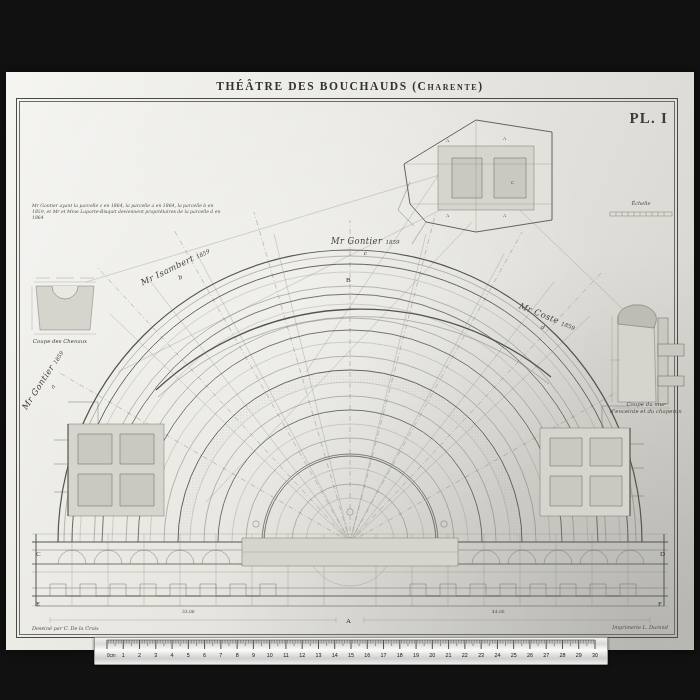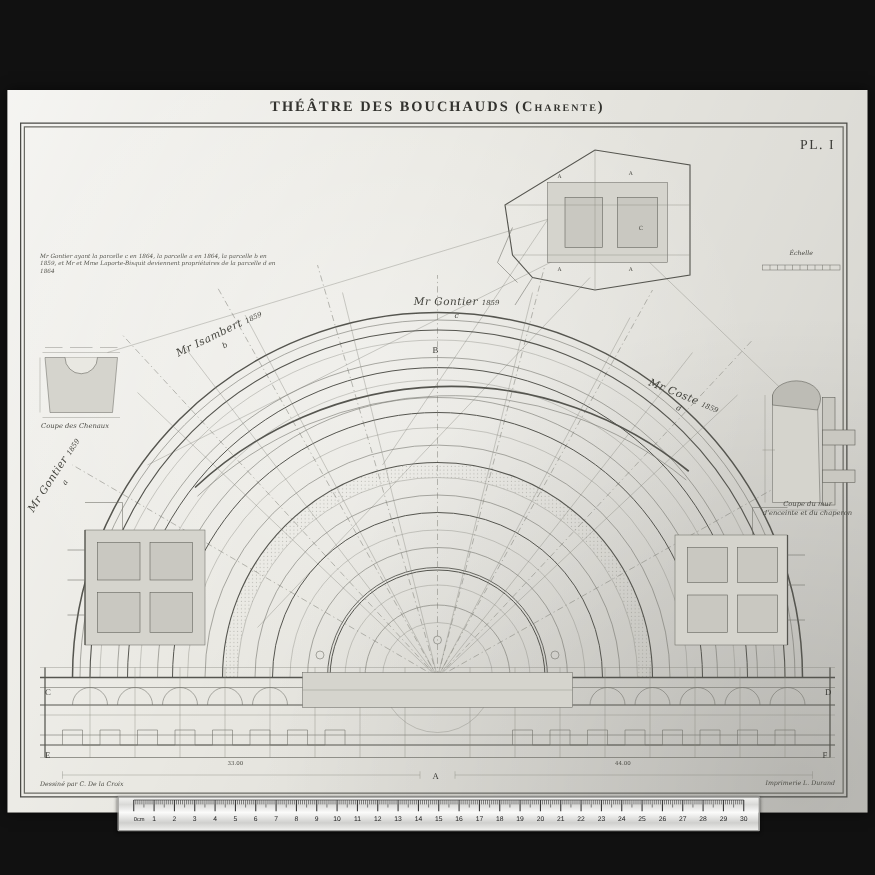--- a/index.html
+++ b/index.html
@@ -22,22 +22,22 @@
                     radial-gradient(ellipse at 92% 96%,rgba(0,0,0,.14) 0%,rgba(0,0,0,0) 48%);}
 
   
   #frame{position:absolute;left:10px;top:26px;width:660px;height:538px;
          border:1.1px solid #4a4a46;}
   #frame2{position:absolute;left:13px;top:29px;width:654px;height:532px;
          border:0.5px solid #6c6c66;}
   #plate-title{position:absolute;left:0;right:0;top:8px;text-align:center;
         font-size:11.5px;letter-spacing:1.6px;color:#32322e;
         font-variant:small-caps;font-weight:600;}
-  #plate-no{position:absolute;right:26px;top:38px;font-size:11px;
-        letter-spacing:1.2px;color:#3c3c38;}
+  #plate-no{position:absolute;right:26px;top:38px;font-size:15px;
+        letter-spacing:1.2px;color:#3c3c38;font-weight:bold;}
 
   #titleblock{position:absolute;left:46px;top:40px;width:232px;text-align:center;}
   #tb-l1{font-size:11px;letter-spacing:1.3px;color:#303030;font-variant:small-caps;}
   #tb-l2{font-size:7.6px;letter-spacing:1.25px;color:#3a3a36;font-variant:small-caps;margin-top:3px;}
   #tb-l3{font-size:6.6px;letter-spacing:1.1px;color:#3a3a36;font-variant:small-caps;margin-top:2px;}
   #tb-rule{width:42px;height:0;border-top:1px solid #55554f;margin:5px auto 0;}
 
   
   #note{position:absolute;left:26px;top:131px;width:196px;
         font-family:"DejaVu Serif",serif;font-style:italic;

